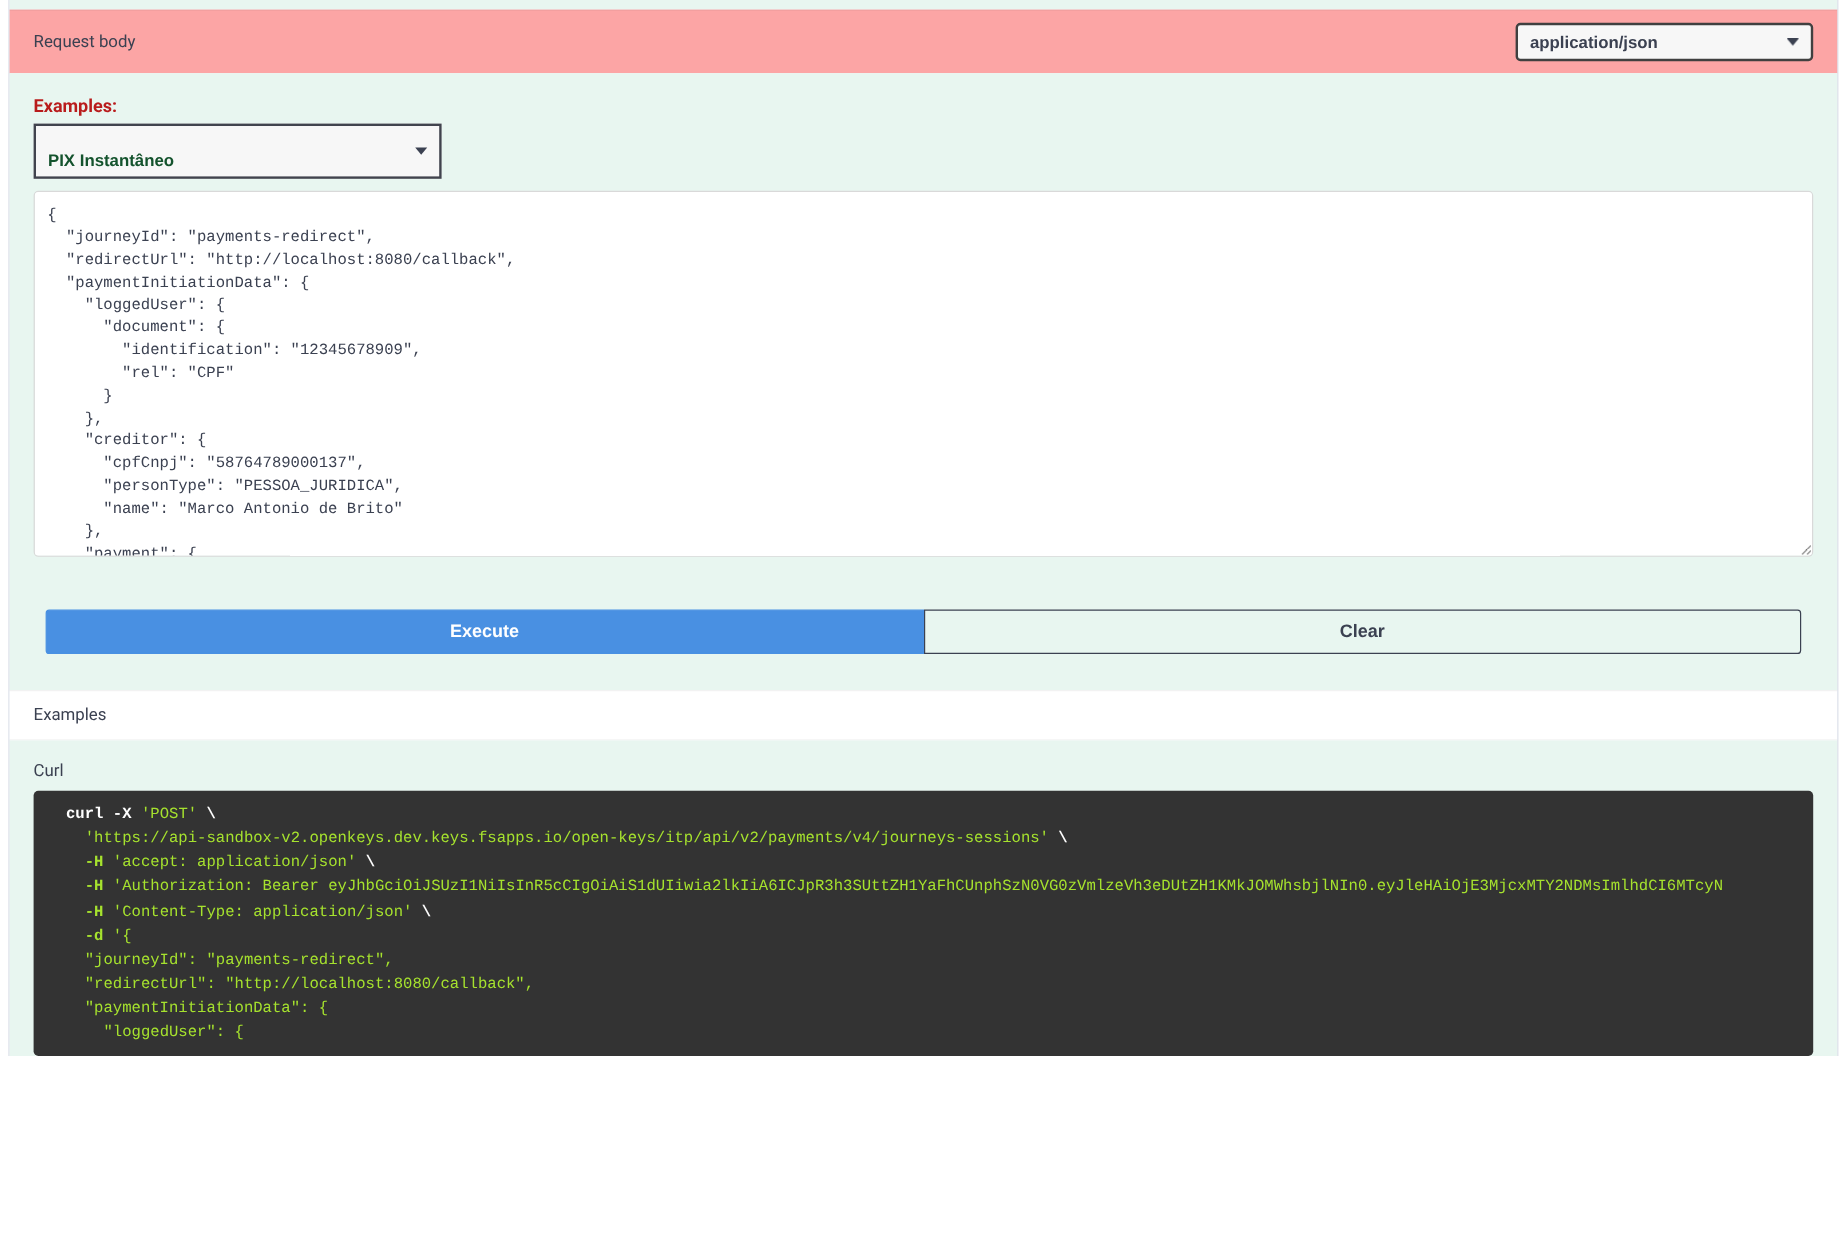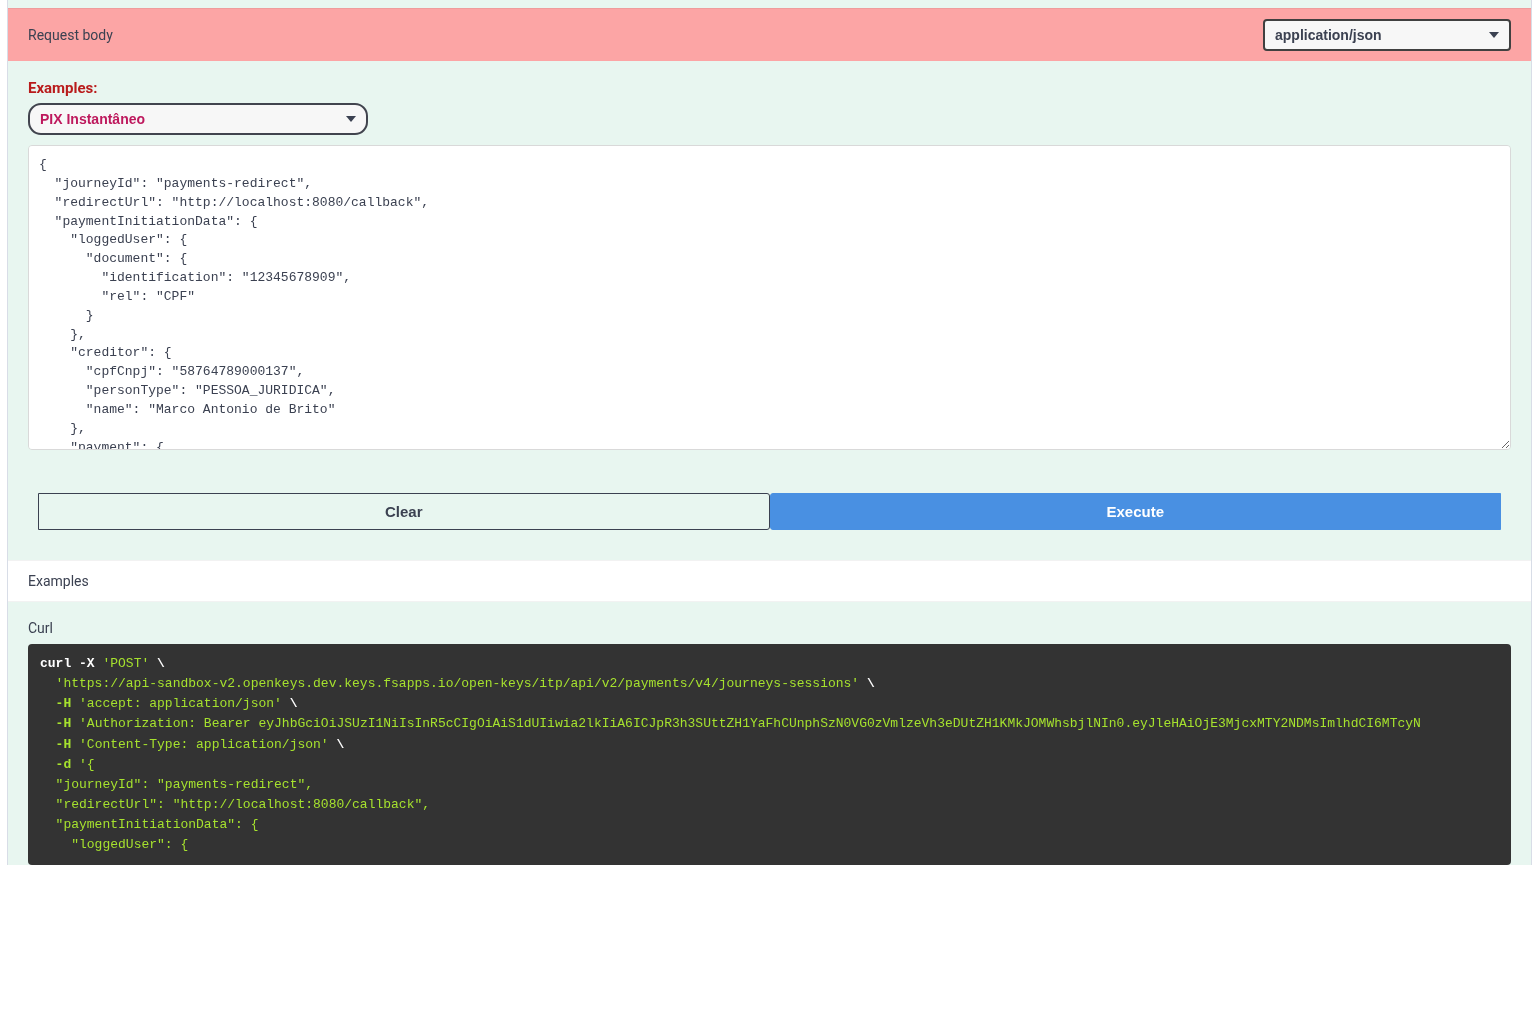--- a/index.html
+++ b/index.html
@@ -63,25 +63,25 @@
     padding: 18px 20px 10px;
   }
   .examples-label {
     font-weight: 700;
     font-size: 15px;
     color: #b91c1c;
     margin-bottom: 6px;
   }
   .examples-dropdown {
     border: 2px solid #41444e;
-    border-radius: 13px;
-    padding: 6px 40px 6px 10px;
-    font-size: 14px;
-    font-weight: 700;
-    color: #be185d;
+    border-radius: 0;
+    padding: 20px 40px 6px 10px;
+    font-size: 14px;
+    font-weight: 700;
+    color: #14532d;
     background: #f7f7f7;
     appearance: none;
     min-width: 340px;
     cursor: pointer;
   }
   .body-editor-wrap {
     padding: 0 20px 30px;
   }
   .body-editor {
     width: 100%;
@@ -137,21 +137,21 @@
   }
   .curl-label {
     font-size: 14px;
     color: #3b4151;
     margin-bottom: 8px;
   }
   .curl-code {
     background: #333333;
     color: #fff;
     border-radius: 4px;
-    padding: 10px 12px;
+    padding: 10px 27px;
     font-family: "SFMono-Regular", Consolas, "Liberation Mono", Menlo, monospace;
     font-size: 13px;
     line-height: 1.55;
     overflow-x: auto;
     white-space: pre;
   }
   .tok-w { color: #fff; font-weight: 700; }
   .tok-g { color: #a6e22e; }
   .tok-opt { color: #a6e22e; font-weight: 700; }
 </style>
@@ -198,22 +198,22 @@
       "name": "Marco Antonio de Brito"
     },
     "payment": {
       "type": "PIX",
       "date": "2024-08-15",
       "currency": "BRL",
       "amount": "1.12"</textarea>
     </div>
 
     <div class="btn-row">
+      <button class="btn btn-execute">Execute</button>
       <button class="btn btn-clear">Clear</button>
-      <button class="btn btn-execute">Execute</button>
     </div>
   </div>
 
   <div class="responses-header">
     <span class="section-title">Examples</span>
   </div>
 
   <div class="green-bg">
     <div class="curl-block">
       <div class="curl-label">Curl</div>

